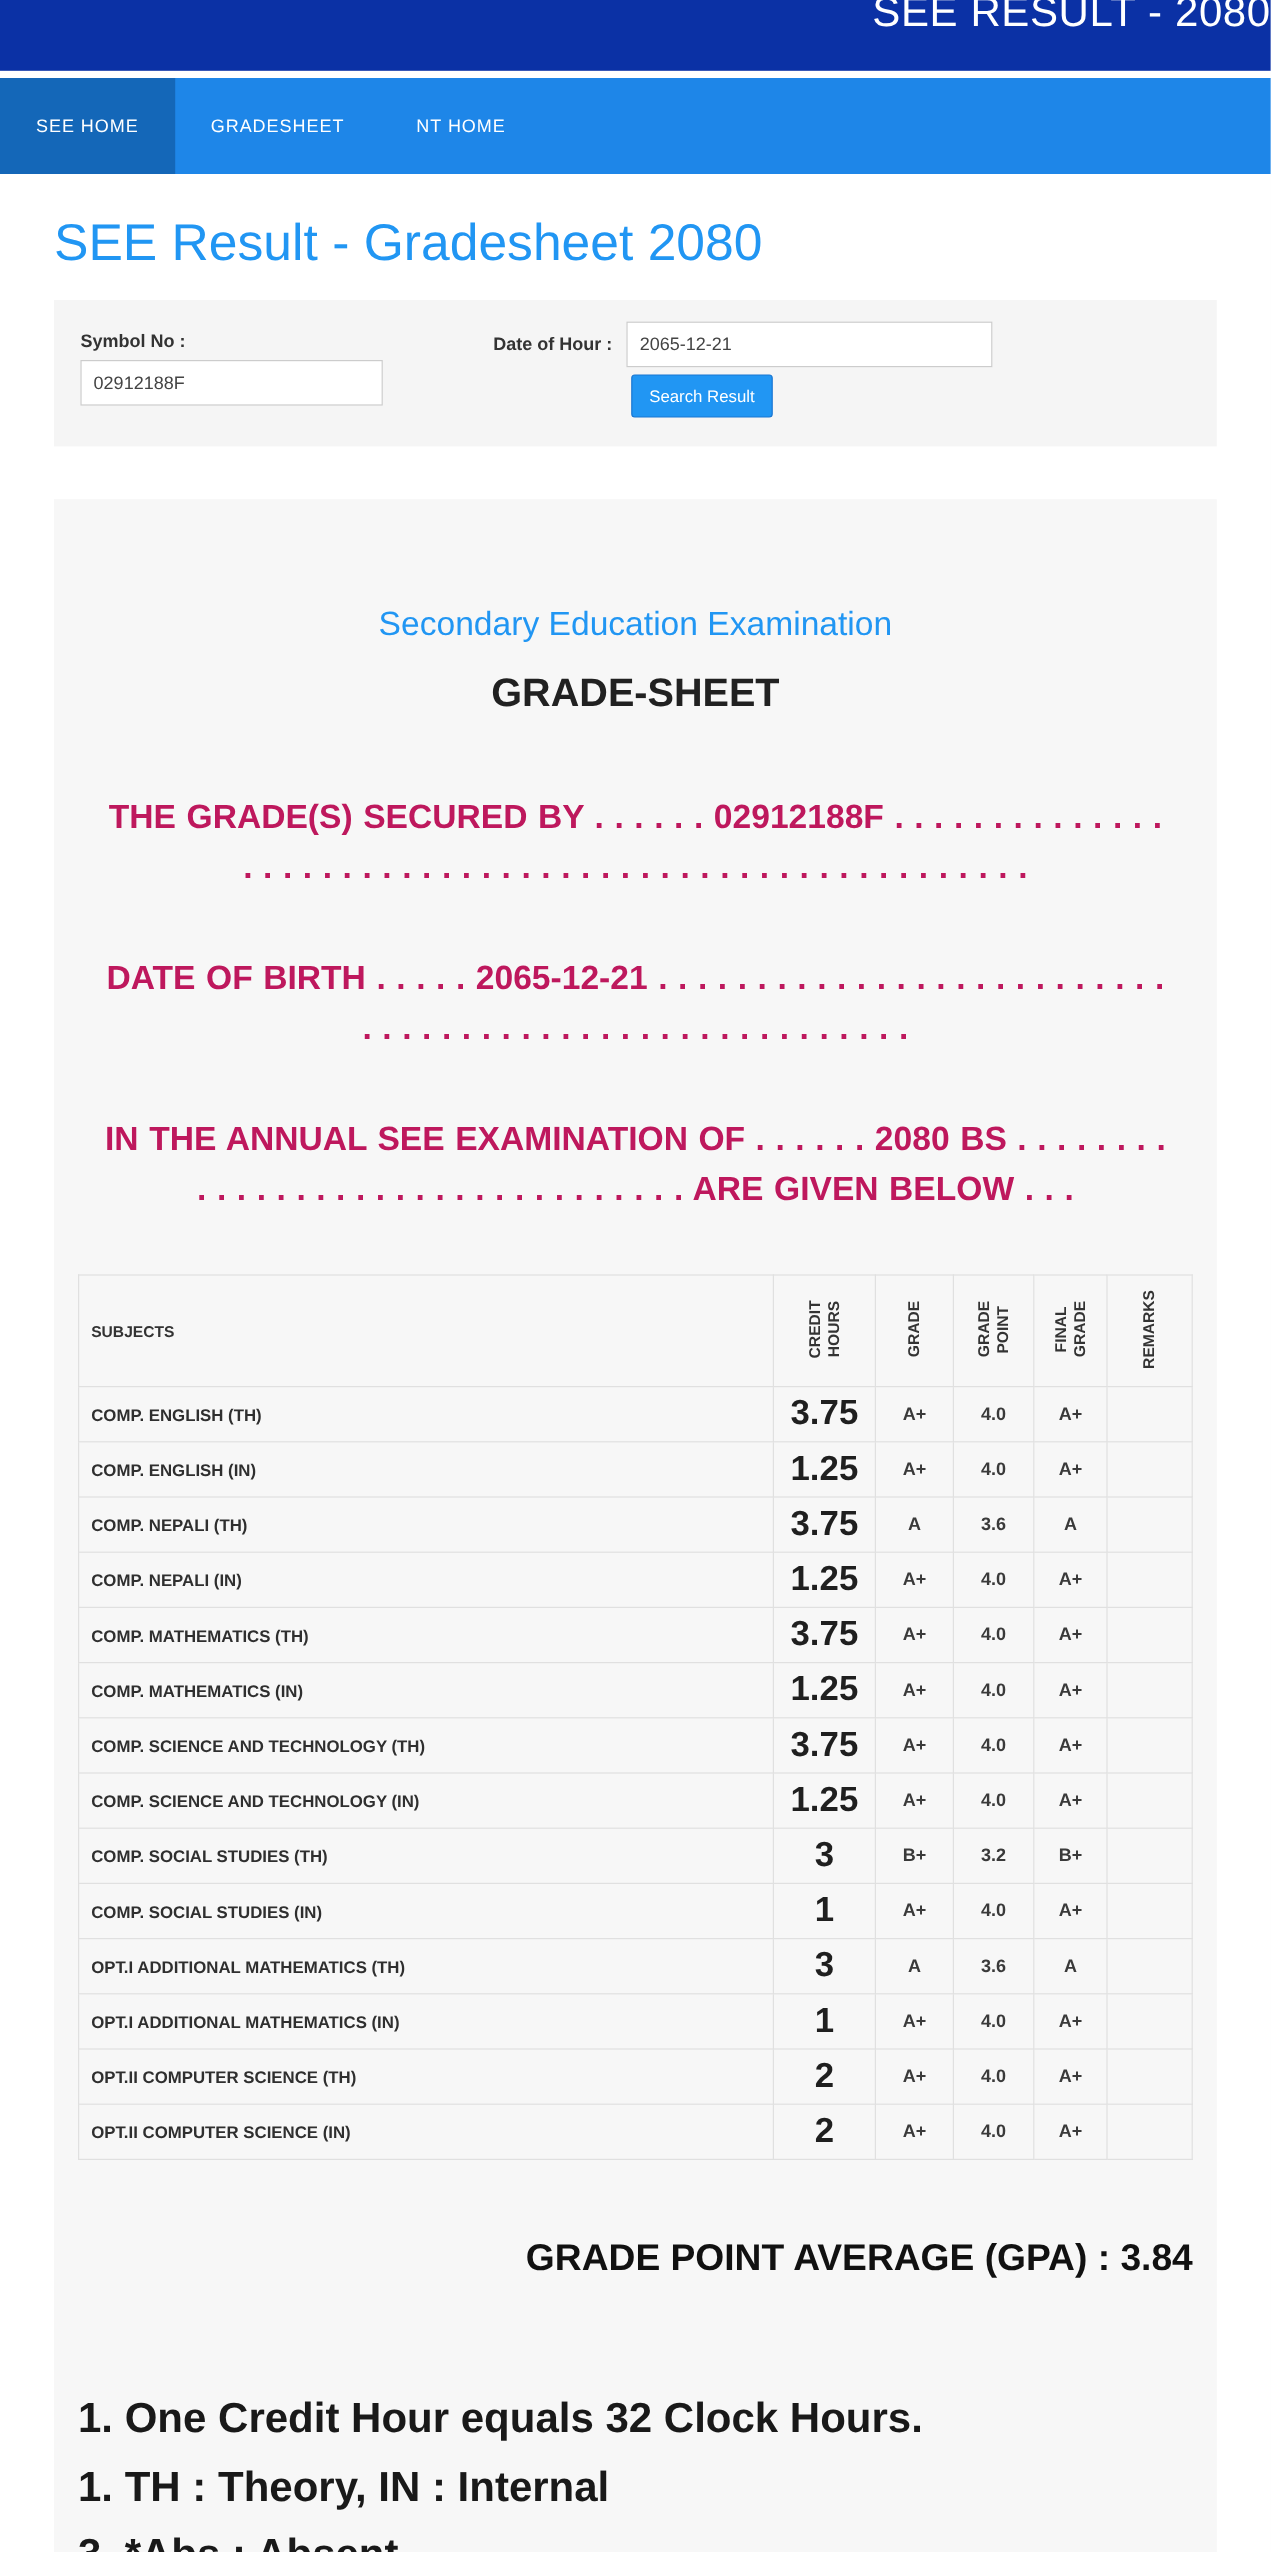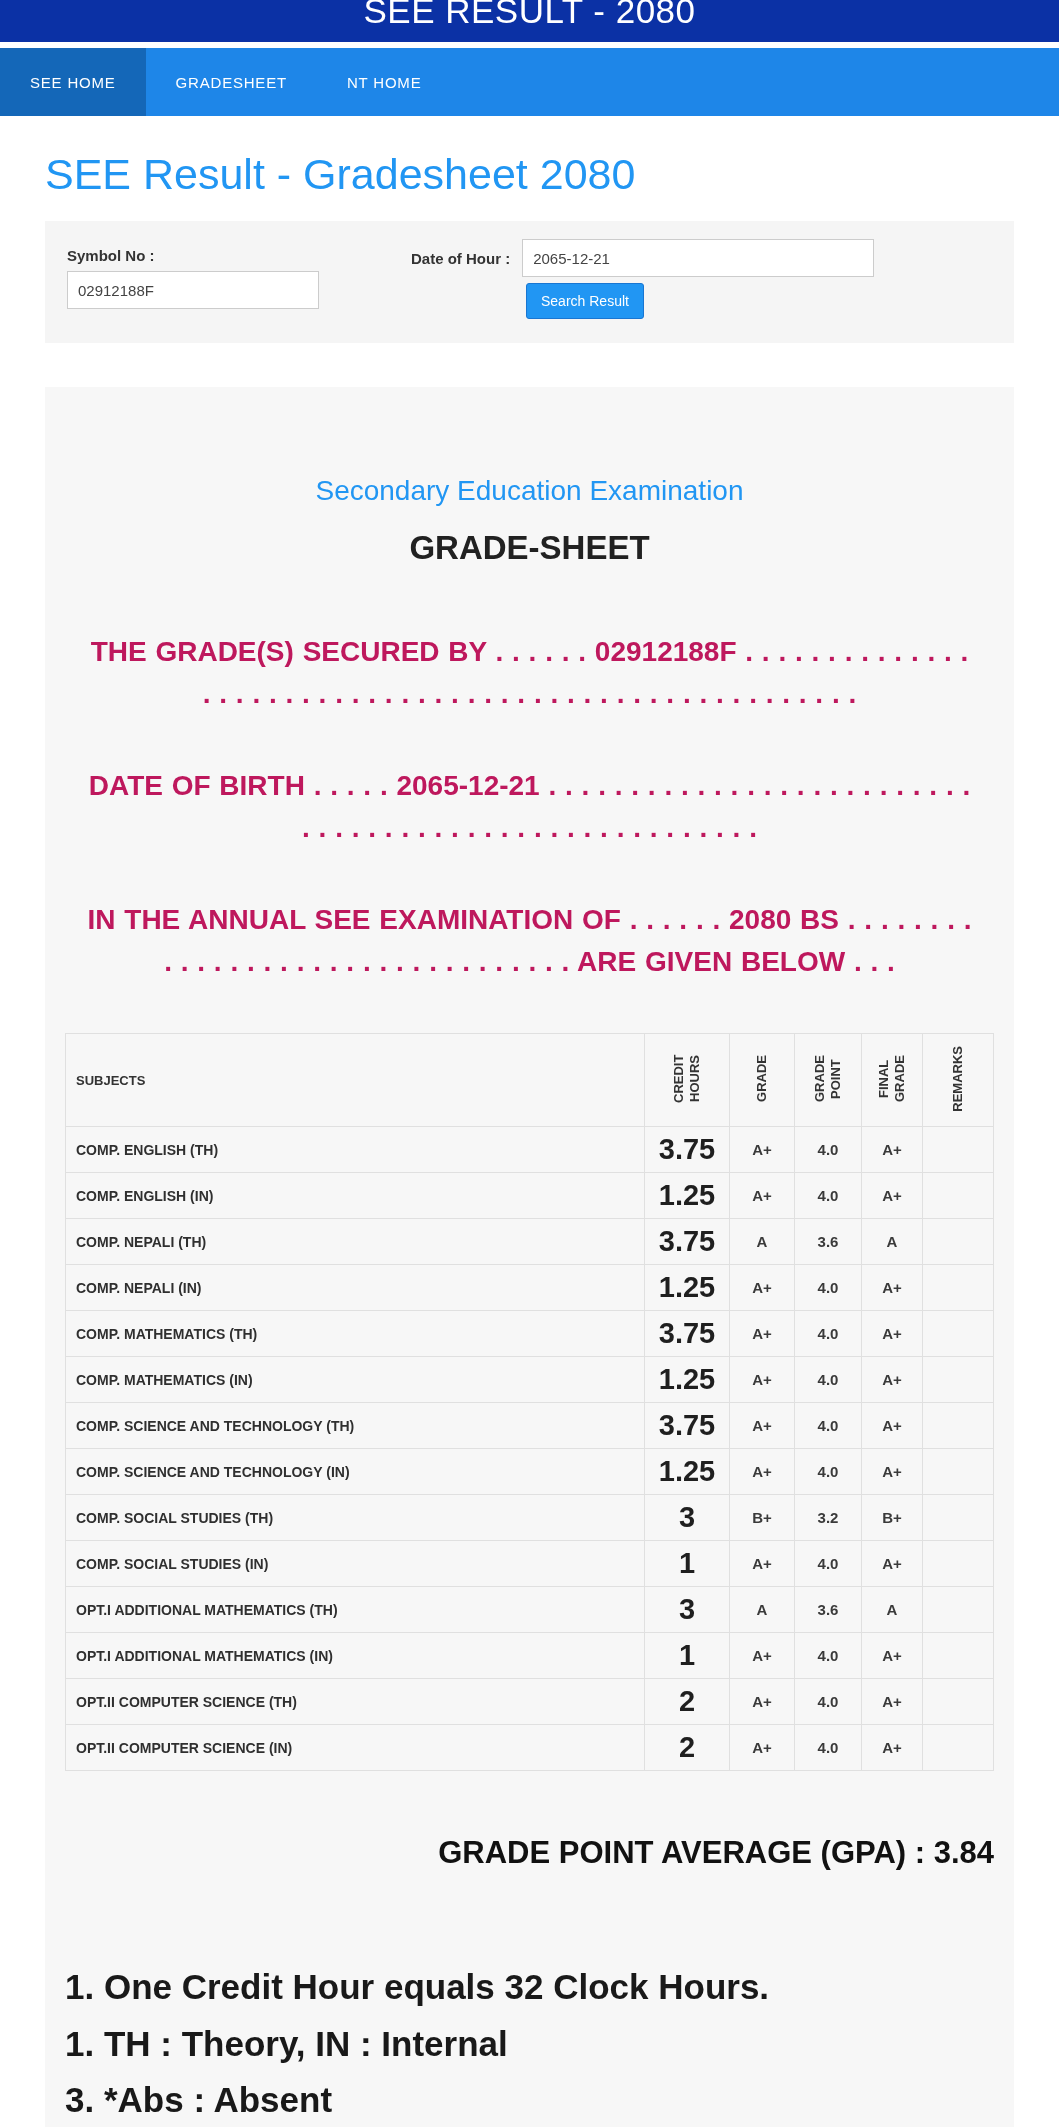--- a/index.html
+++ b/index.html
@@ -6,37 +6,37 @@
   body {
     width: 1059px;
     height: 2127px;
     overflow: hidden;
     background: #ffffff;
     font-family: "Liberation Sans", sans-serif;
   }
 
   
   .top-header {
-    height: 42px;
+    height: 59px;
     background: var(--header-bg, #0b31a5);
     overflow: hidden;
-    text-align: center;
+    text-align: right;
     margin-bottom: 6px;
   }
   .top-header h1 {
     margin: -9px 0 0;
     color: #ffffff;
     font-size: 35px;
     font-weight: 500;
     letter-spacing: 0.5px;
   }
 
   
   .nav-bar {
-    height: 68px;
+    height: 80px;
     background: var(--nav-bg, #1e86e8);
     display: flex;
     align-items: stretch;
   }
   .nav-tab {
     display: flex;
     align-items: center;
     padding: 0 30px;
     color: #ffffff;
     font-size: 15px;
@@ -76,21 +76,21 @@
     font-size: 15px;
     padding: 0 10px;
     box-sizing: border-box;
     color: #444444;
     font-family: "Liberation Sans", sans-serif;
   }
   .symbol-input { width: 252px; }
   .dob-col { margin-left: 92px; margin-top: 2px; display: flex; flex-direction: column; }
   .dob-row { display: flex; align-items: center; }
   .dob-row .field-label { margin-right: 12px; white-space: nowrap; }
-  .dob-input { width: 352px; }
+  .dob-input { width: 305px; }
   .search-button {
     margin-top: 6px;
     margin-left: 115px;
     align-self: flex-start;
     background: var(--accent, #2196f3);
     color: #ffffff;
     border: 1px solid #1976d2;
     border-radius: 3px;
     font-size: 14px;
     padding: 9px 14px;

